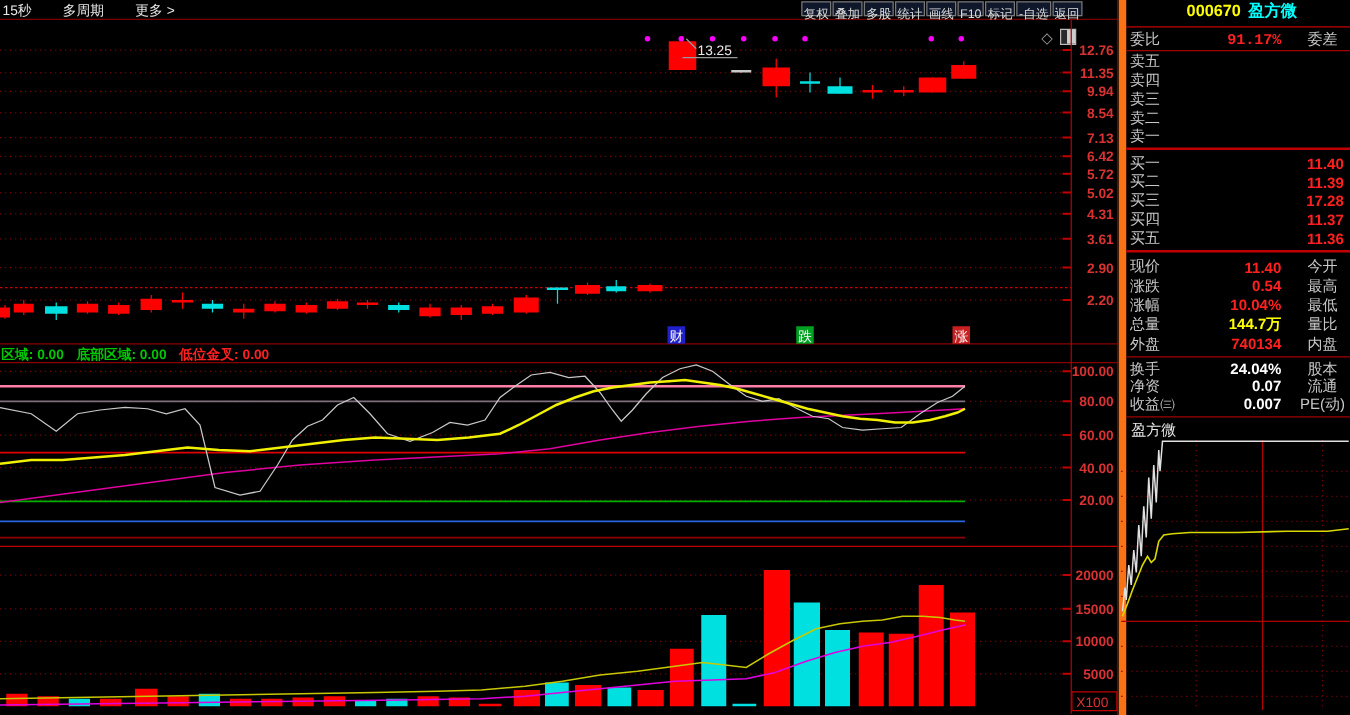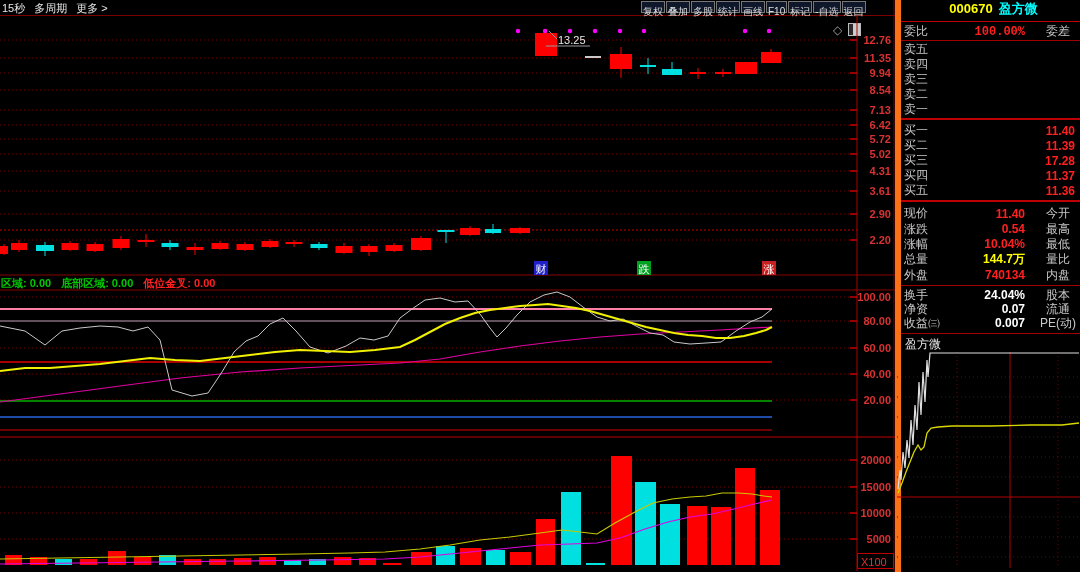--- a/index.html
+++ b/index.html
@@ -1,19 +1,19 @@
 <!DOCTYPE html>
 <html><head>
 <meta charset="utf-8">
 <style>
   html,body{margin:0;padding:0;background:#000;width:1080px;height:572px;overflow:hidden;
     font-family:"Liberation Sans",sans-serif;}
   #app{position:relative;width:1080px;height:572px;background:#000;}
   
-  #topbar-left{position:absolute;left:2px;top:1px;height:14px;color:#e8e8e8;font-size:11px;display:flex;gap:9px;align-items:center;}
+  #topbar-left{position:absolute;left:2px;top:1px;height:14px;color:#e8e8e8;font-size:11px;display:flex;gap:25px;align-items:center;}
   #topbar-left span{cursor:default;white-space:nowrap;}
   #topbar-sep{position:absolute;left:0;top:15px;width:895px;height:1px;background:#7a0000;}
   #toolbar{position:absolute;left:641px;top:1px;display:flex;gap:1px;}
   .tb-btn{border:1px solid #777;background:#0f172a;color:#ddd;font-size:10px;line-height:12px;height:12px;
     padding:4px 1px;white-space:nowrap;cursor:pointer;}
   #chart-icons{position:absolute;left:833px;top:23px;display:flex;gap:6px;align-items:center;}
   #icon-diamond{color:#999;font-size:12px;line-height:12px;}
   #icon-window{width:11px;height:11px;border:1px solid #bbb;background:linear-gradient(90deg,#2a2a2a 40%,#ccc 40%);}
   
   #indicator-header{position:absolute;left:1px;top:276px;font-size:11px;font-weight:bold;white-space:nowrap;}
@@ -267,21 +267,21 @@
   <div id="indicator-header"><span style="color: rgb(0, 200, 0);">区域: 0.00</span><span style="color: rgb(0, 200, 0);">底部区域: 0.00</span><span style="color: rgb(255, 32, 32);">低位金叉: 0.00</span></div>
 
   <div id="right-panel">
     <div id="rp-title">
       <span class="code">000670</span><span class="name">盈方微</span>
     </div>
     <div class="rp-sep" style="top:21px;height:1px;background:#c00000;"></div>
 
     <div id="weibi-row" class="op-row">
       <span class="op-label">委比</span>
-      <span class="op-val" style="color:#ff2020">100.00%</span>
+      <span class="op-val" style="color:#ff2020">91.17%</span>
       <span class="op-label2">委差</span>
     </div>
     <div class="rp-sep" style="top:40px;height:1px;"></div>
 
     <div id="asks">
         <div class="op-row">
           <span class="op-label">卖五</span>
           <span class="op-val" style="color: rgb(255, 32, 32);"></span>
         </div>
         <div class="op-row">

